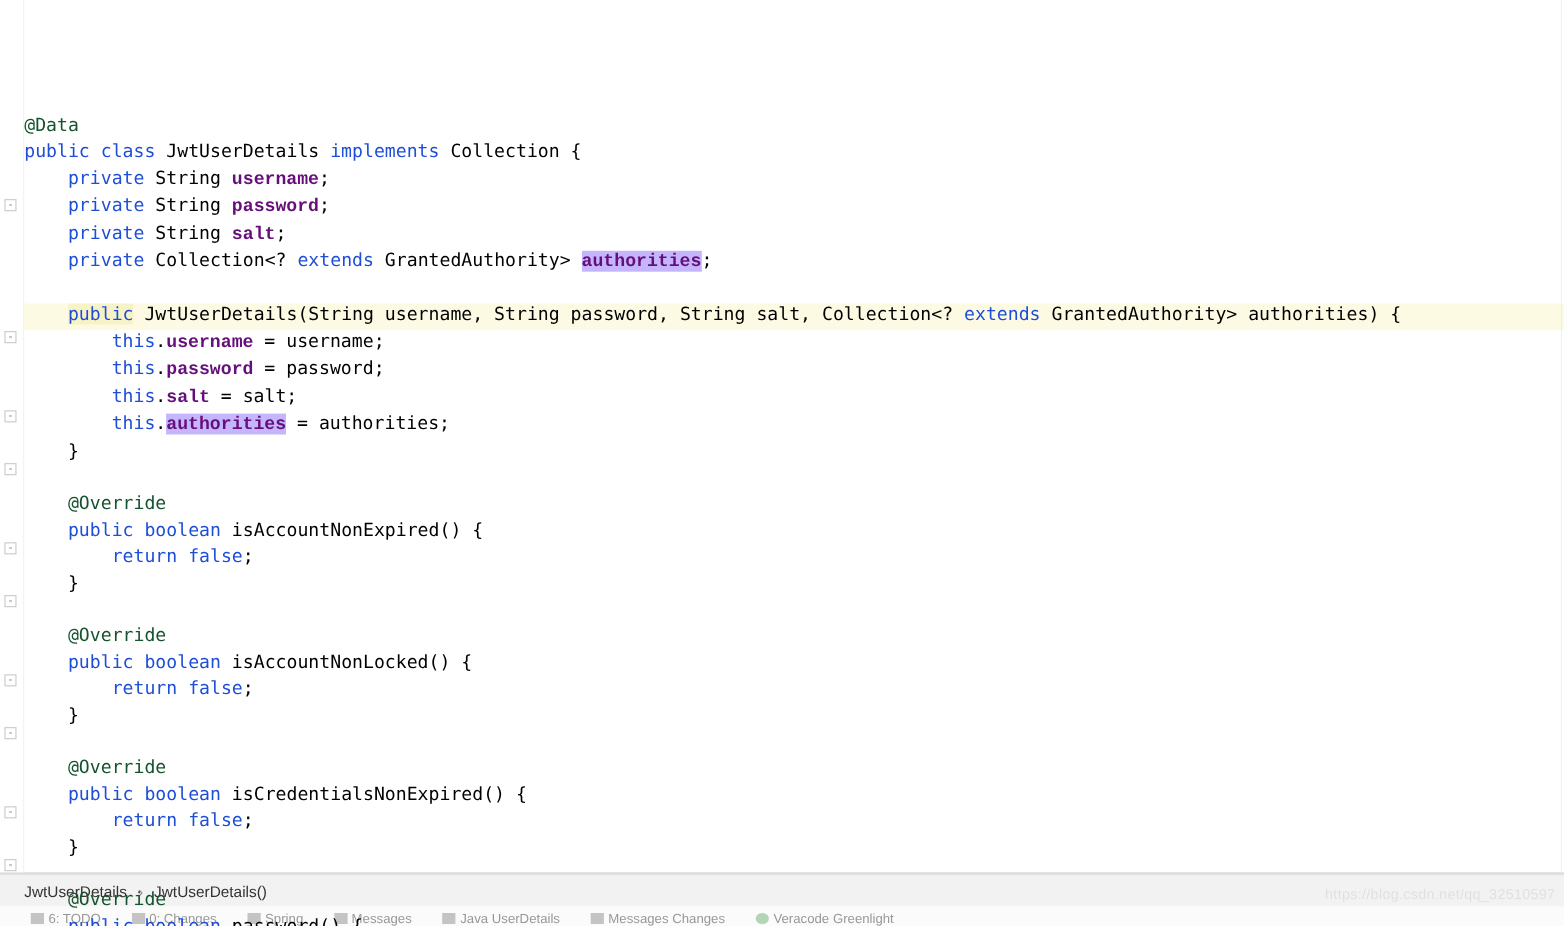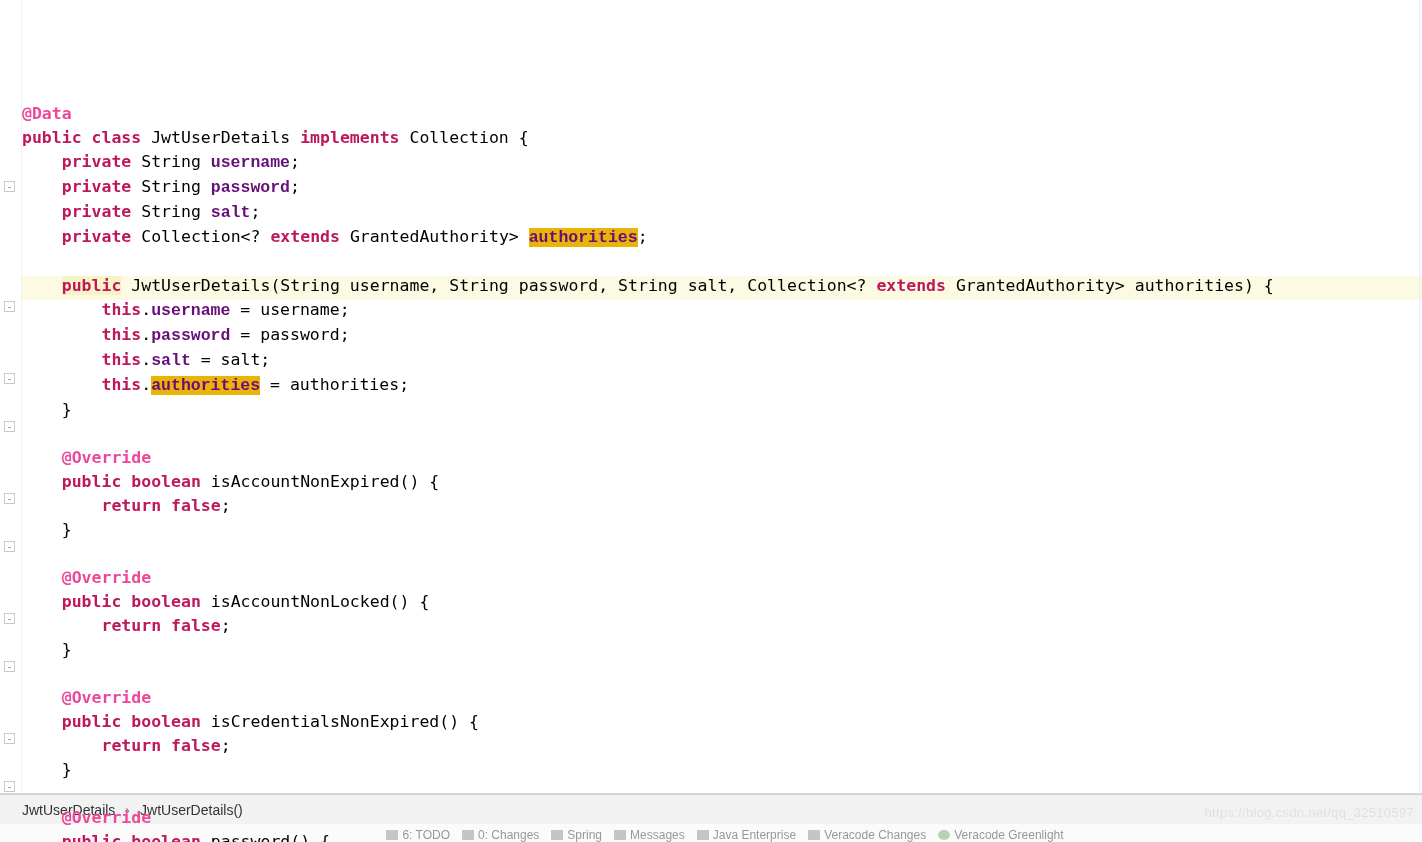--- a/index.html
+++ b/index.html
@@ -46,24 +46,24 @@
   }
   .hl-line {
     position: absolute;
     left: 0; right: 0;
     height: 24px;
     top: 276px;
     background: #fcfae3;
     z-index: 0;
   }
   .code-content { position: relative; z-index: 1; }
-  .kw { color: #be185d; font-weight: bold; }
-  .ann { color: #ec4899; font-weight: bold; }
+  .kw { color: #1d4ed8; font-weight: normal; }
+  .ann { color: #14532d; font-weight: normal; }
   .idm { color: #660e7a; font-weight: bold; font-family: Liberation Mono, monospace; }
-  .sel { background: #eab308; }
+  .sel { background: #c4b5fd; }
   .public-hl { background: #f7f3c6; }
   .breadcrumb {
     position: absolute;
     left: 0; right: 0; bottom: 18px;
     height: 30px;
     background: #f2f2f2;
     border-top: 1px solid #d0d0d0;
     font-family: -apple-system, "Segoe UI", sans-serif;
     font-size: 14px;
     color: #333;
@@ -72,28 +72,27 @@
     padding-left: 22px;
     gap: 10px;
   }
   .breadcrumb .chev { color: #888; }
   .toolbar {
     position: absolute;
     left: 0; right: 0; bottom: 0;
     height: 18px;
     background: #fbfbfb;
     display: flex;
-    gap: 12px;
+    gap: 28px;
     font-family: -apple-system, "Segoe UI", sans-serif;
     font-size: 12px;
     color: #555;
     align-items: flex-end;
     padding-left: 28px;
     overflow: hidden;
-    justify-content: center;
   }
   .toolbar .item { display: inline-flex; gap: 4px; align-items: center; opacity: .6; }
   .toolbar .ic { width: 12px; height: 10px; background: #666; display: inline-block; opacity: .6;}
   .watermark {
     position: absolute;
     right: 8px; bottom: 22px;
     font-family: sans-serif;
     font-size: 13px;
     color: rgba(0,0,0,0.08);
     letter-spacing: .3px;
@@ -178,25 +177,25 @@
   <span class="item">
       <span class="ic"></span>
       <span>Spring</span>
     </span>
   <span class="item">
       <span class="ic"></span>
       <span>Messages</span>
     </span>
   <span class="item">
       <span class="ic"></span>
-      <span>Java Enterprise</span>
-    </span>
-  <span class="item">
-      <span class="ic"></span>
-      <span>Veracode Changes</span>
+      <span>Java UserDetails</span>
+    </span>
+  <span class="item">
+      <span class="ic"></span>
+      <span>Messages Changes</span>
     </span>
   <span class="item">
       <span class="ic" style="border-radius:50%;background:#3a8f3a"></span>
       <span>Veracode Greenlight</span>
     </span>
 </div>
 
 <div class="watermark">https://blog.csdn.net/qq_32510597</div>
 
 </body></html>

